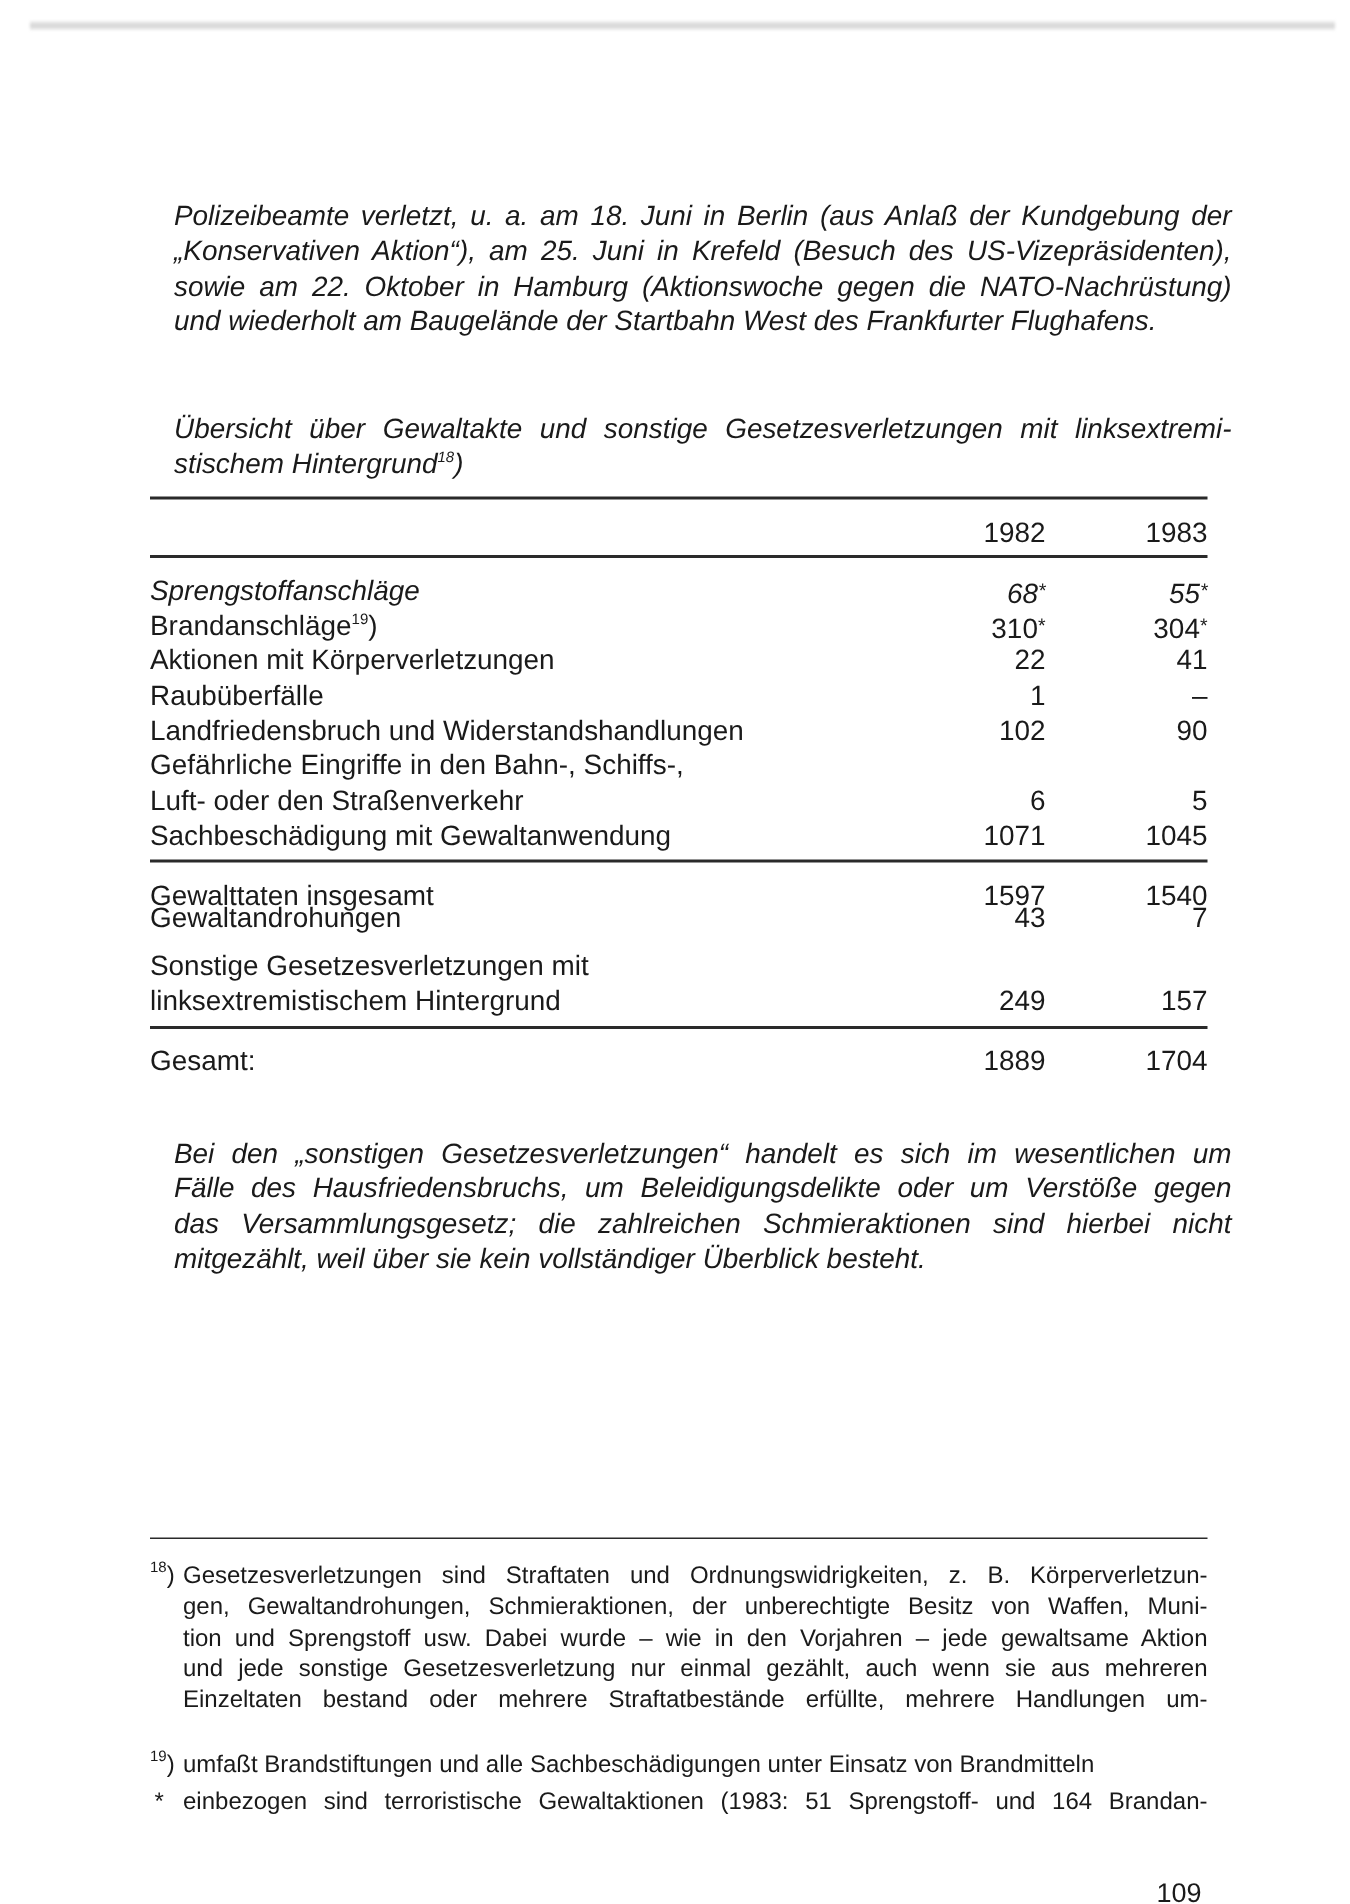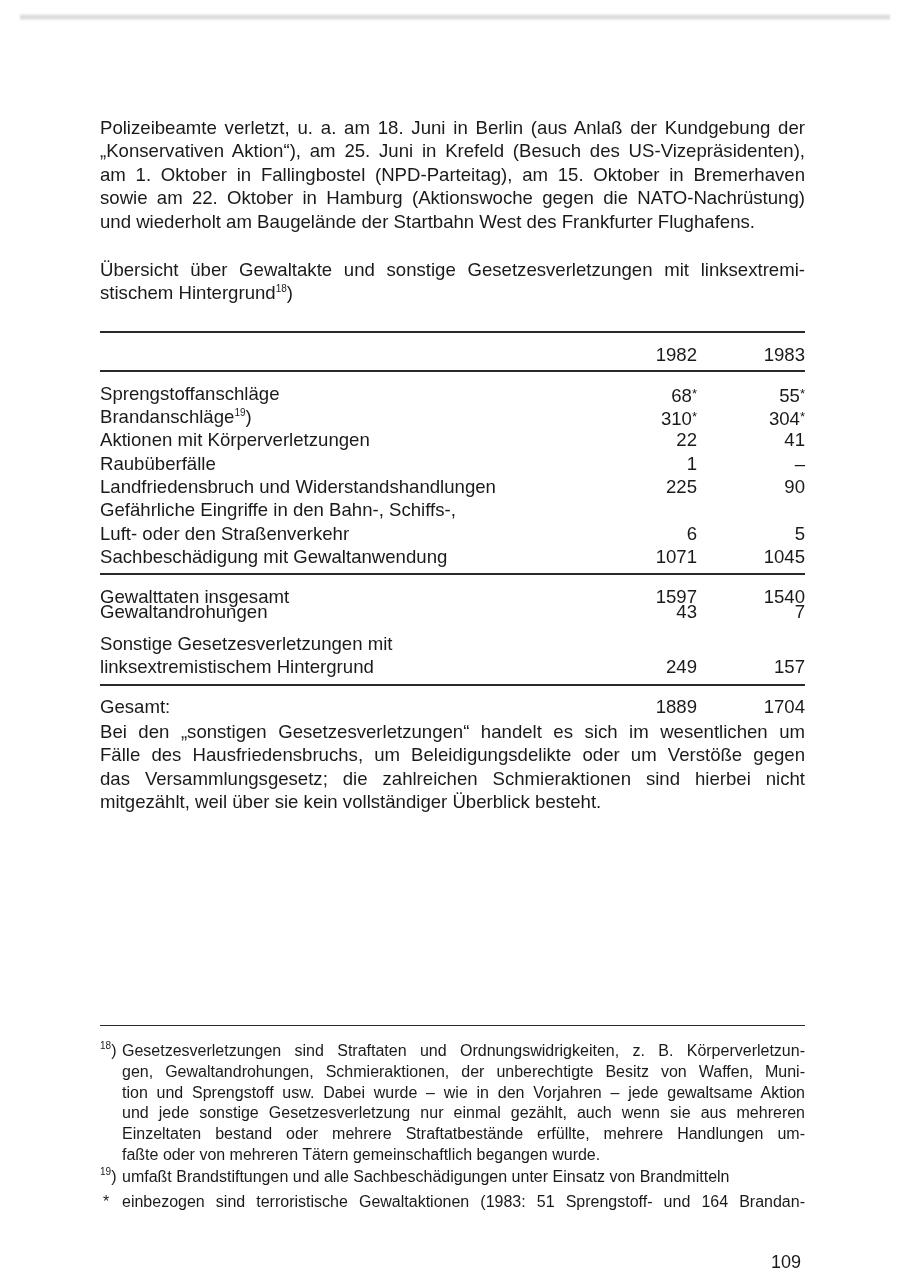--- a/index.html
+++ b/index.html
@@ -9,21 +9,21 @@
     color: #1a1a1a;
   }
   .scan-edge {
     position: absolute; left: 20px; top: 14px; width: 870px; height: 6px;
     background: linear-gradient(to bottom, #f2f2f2, #d4d4d4 50%, #eeeeee);
     filter: blur(1px);
   }
   .page { position: absolute; left: 100px; top: 0; width: 705px; }
   .para {
     position: absolute; left: 0; width: 705px; font-size: 18.6px; line-height: 23.4px;
-    text-align: justify; margin: 0;
+    text-align: justify; margin: 16px; font-style: italic;
   }
   .para .ln { display: block; text-align: justify; text-align-last: justify; white-space: nowrap; }
   .para .ln.last { text-align-last: left; }
   sup { font-size: 10px; line-height: 0; vertical-align: 7px; }
   .rule { position: absolute; left: 0; width: 705px; height: 1.6px; background: #2a2a2a; }
   .trow { position: absolute; left: 0; width: 705px; height: 23.4px; font-size: 18.6px; line-height: 23.4px; }
   .trow .label { position: absolute; left: 0; white-space: nowrap; }
   .trow .c1 { position: absolute; right: 108px; text-align: right; white-space: nowrap; }
   .trow .c2 { position: absolute; right: 0; text-align: right; white-space: nowrap; }
   .ast { font-size: 13px; vertical-align: 4px; }
@@ -39,38 +39,37 @@
 </head>
 <body>
 
 <div class="scan-edge"></div>
 
 <div class="page">
 
   <p class="para" style="top:116px;">
     <span class="ln">Polizeibeamte verletzt, u. a. am 18. Juni in Berlin (aus Anlaß der Kundgebung der</span>
     <span class="ln">„Konservativen Aktion“), am 25. Juni in Krefeld (Besuch des US-Vizepräsidenten),</span>
-    <span class="ln">am 1. Oktober in Fallingbostel (NPD-Parteitag), am 15. Oktober in Bremerhaven</span>
     <span class="ln">sowie am 22. Oktober in Hamburg (Aktionswoche gegen die NATO-Nachrüstung)</span>
     <span class="ln last">und wiederholt am Baugelände der Startbahn West des Frankfurter Flughafens.</span>
   </p>
 
   <p class="para" style="top:258px;">
     <span class="ln">Übersicht über Gewaltakte und sonstige Gesetzesverletzungen mit linksextremi-</span>
     <span class="ln last"><span>stischem Hintergrund</span><sup>18</sup><span>)</span></span>
   </p>
 
   <div class="rule" style="top:331px;"></div>
   <div class="trow" style="top:343px;">
     <span class="c1">1982</span>
     <span class="c2">1983</span>
   </div>
   <div class="rule" style="top:370px;"></div>
 
-  <div class="trow" style="top:382px;">
+  <div class="trow" style="top:382px;font-style:italic;">
     <span class="label">Sprengstoffanschläge</span>
     <span class="c1"><span>68</span><span class="ast">*</span></span>
     <span class="c2"><span>55</span><span class="ast">*</span></span>
   </div>
   <div class="trow" style="top:405px;">
     <span class="label"><span>Brandanschläge</span><sup>19</sup><span>)</span></span>
     <span class="c1"><span>310</span><span class="ast">*</span></span>
     <span class="c2"><span>304</span><span class="ast">*</span></span>
   </div>
   <div class="trow" style="top:428px;">
@@ -78,21 +77,21 @@
     <span class="c1">22</span>
     <span class="c2">41</span>
   </div>
   <div class="trow" style="top:452px;">
     <span class="label">Raubüberfälle</span>
     <span class="c1">1</span>
     <span class="c2">–</span>
   </div>
   <div class="trow" style="top:475px;">
     <span class="label">Landfriedensbruch und Widerstandshandlungen</span>
-    <span class="c1">225</span>
+    <span class="c1">102</span>
     <span class="c2">90</span>
   </div>
   <div class="trow" style="top:498px;">
     <span class="label">Gefährliche Eingriffe in den Bahn-, Schiffs-,</span>
   </div>
   <div class="trow" style="top:522px;">
     <span class="label">Luft- oder den Straßenverkehr</span>
     <span class="c1">6</span>
     <span class="c2">5</span>
   </div>
@@ -124,38 +123,37 @@
   </div>
 
   <div class="rule" style="top:684px;"></div>
 
   <div class="trow" style="top:695px;">
     <span class="label">Gesamt:</span>
     <span class="c1">1889</span>
     <span class="c2">1704</span>
   </div>
 
-  <p class="para" style="top:720px;">
+  <p class="para" style="top:741px;">
     <span class="ln">Bei den „sonstigen Gesetzesverletzungen“ handelt es sich im wesentlichen um</span>
     <span class="ln">Fälle des Hausfriedensbruchs, um Beleidigungsdelikte oder um Verstöße gegen</span>
     <span class="ln">das Versammlungsgesetz; die zahlreichen Schmieraktionen sind hierbei nicht</span>
     <span class="ln last">mitgezählt, weil über sie kein vollständiger Überblick besteht.</span>
   </p>
 
   <div class="rule" style="top:1025px; height:1.4px;"></div>
 
   <div class="fn" style="top:1041px;">
     <span class="mark"><sup>18</sup><span>)</span></span>
     <div class="body">
       <span class="ln">Gesetzesverletzungen sind Straftaten und Ordnungswidrigkeiten, z. B. Körperverletzun-</span>
       <span class="ln">gen, Gewaltandrohungen, Schmieraktionen, der unberechtigte Besitz von Waffen, Muni-</span>
       <span class="ln">tion und Sprengstoff usw. Dabei wurde – wie in den Vorjahren – jede gewaltsame Aktion</span>
       <span class="ln">und jede sonstige Gesetzesverletzung nur einmal gezählt, auch wenn sie aus mehreren</span>
       <span class="ln">Einzeltaten bestand oder mehrere Straftatbestände erfüllte, mehrere Handlungen um-</span>
-      <span class="ln last">faßte oder von mehreren Tätern gemeinschaftlich begangen wurde.</span>
     </div>
   </div>
 
   <div class="fn" style="top:1167px;">
     <span class="mark"><sup>19</sup><span>)</span></span>
     <div class="body">
       <span class="ln last">umfaßt Brandstiftungen und alle Sachbeschädigungen unter Einsatz von Brandmitteln</span>
     </div>
   </div>
 

